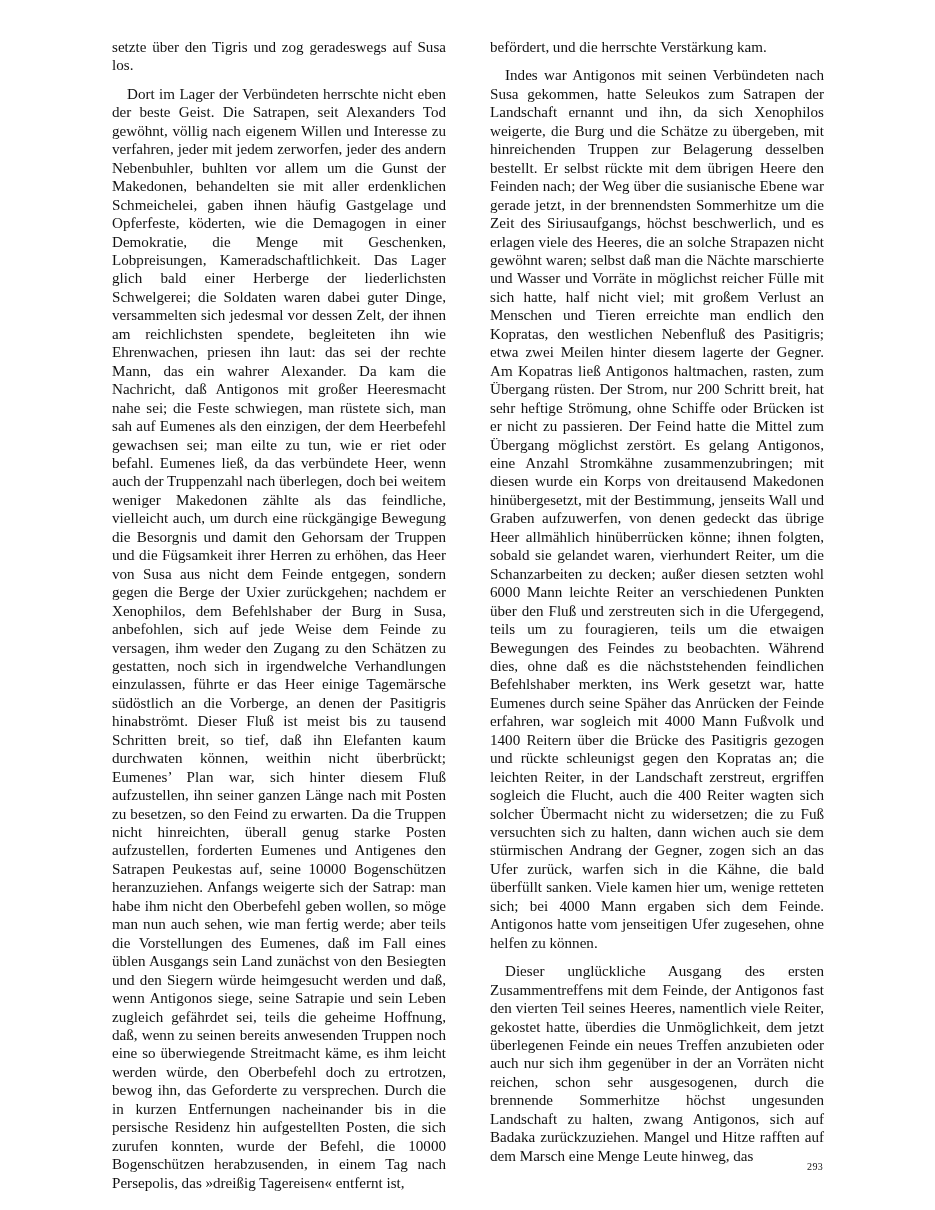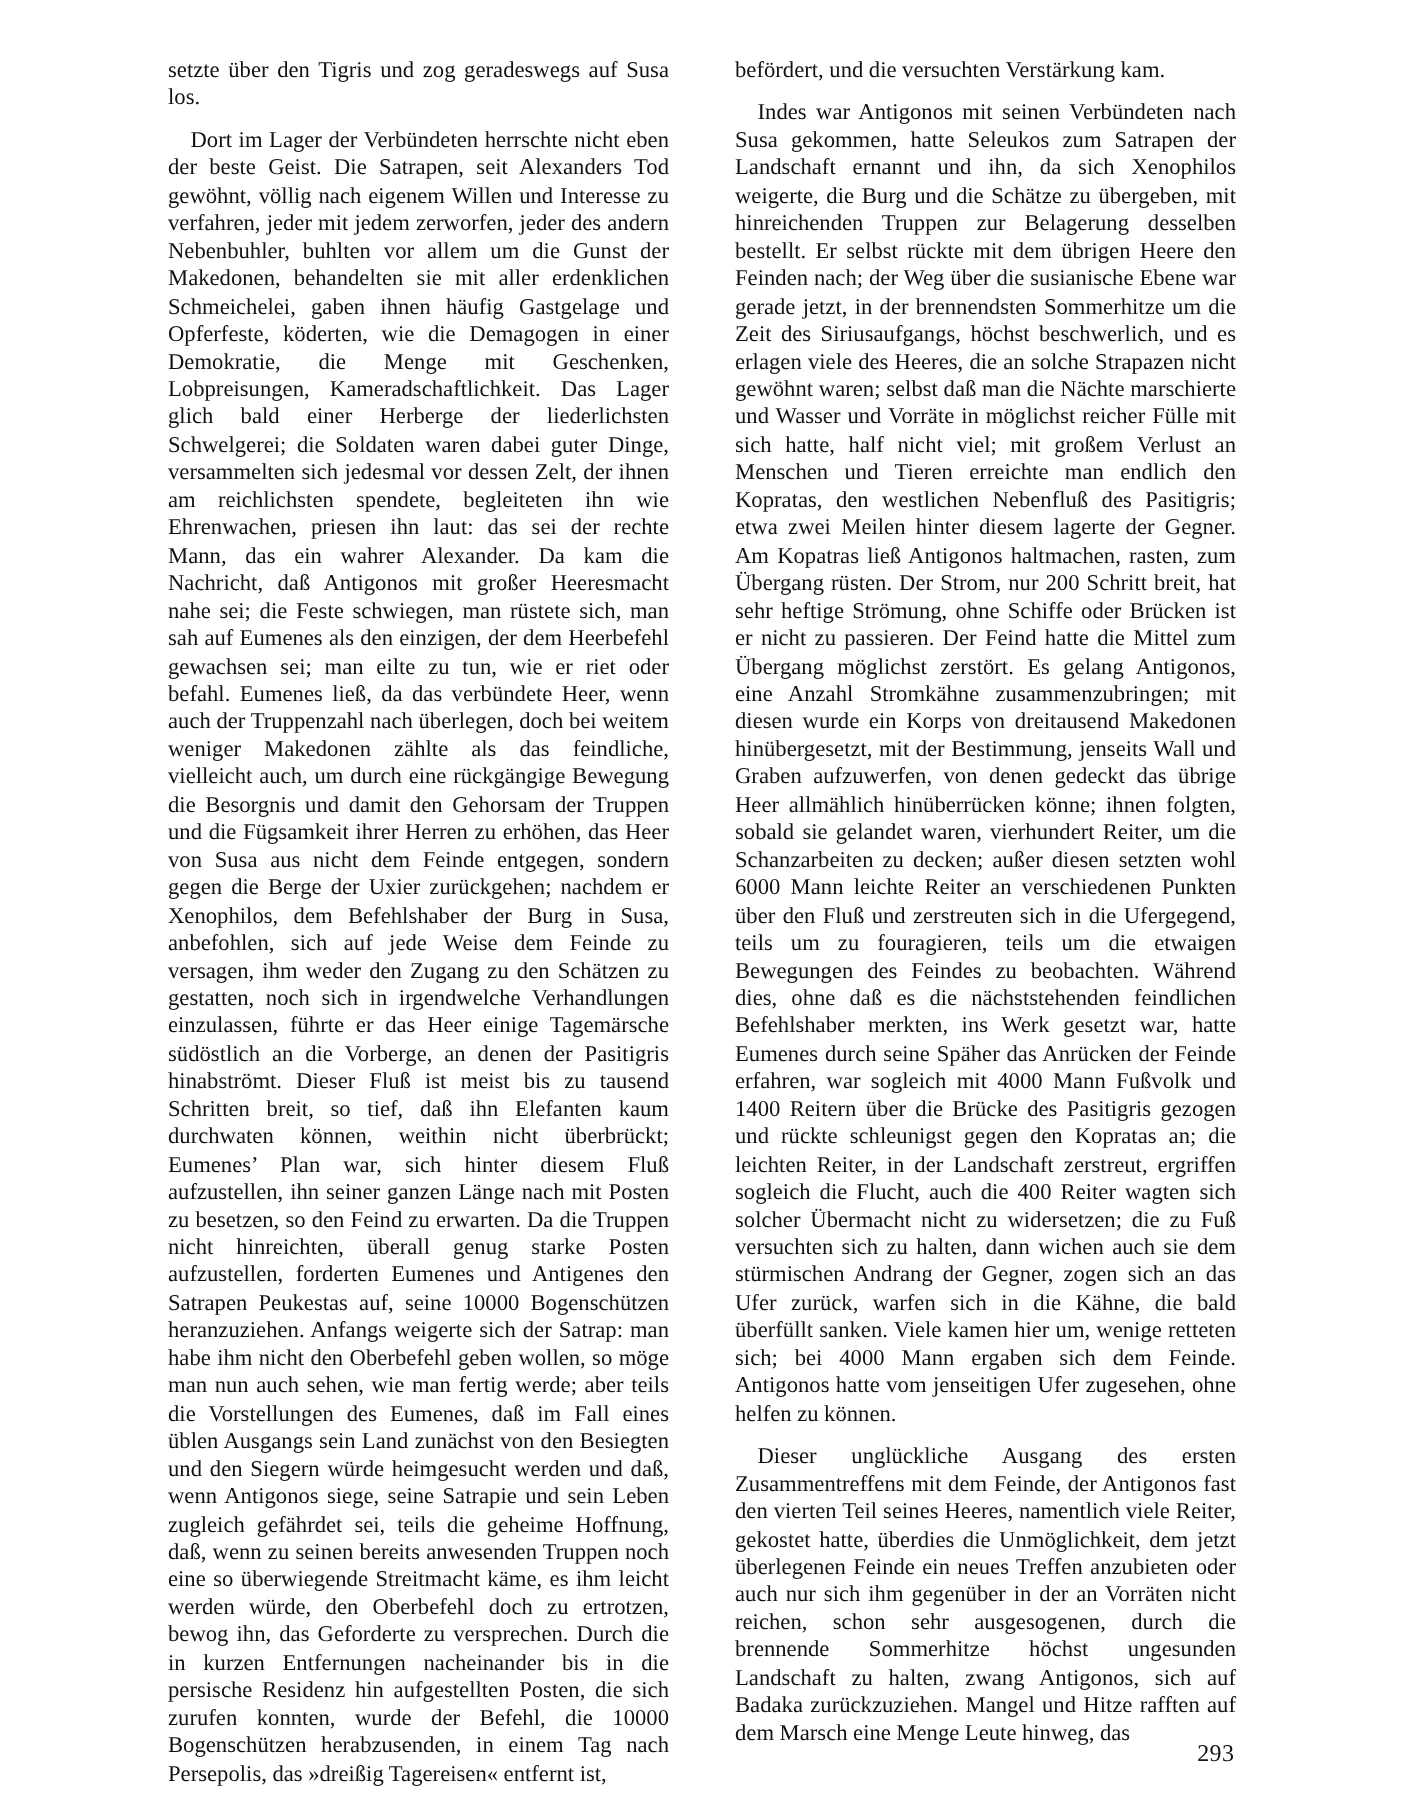--- a/index.html
+++ b/index.html
@@ -63,39 +63,39 @@
   
   .column p {
     text-align-last: left;
   }
 
   .folio {
     position: absolute;
     right: 112px;
     top: 1161px;
     font-family: "Liberation Serif", "DejaVu Serif", serif;
-    font-size: 16px;
+    font-size: 10px;
     color: #111111;
     letter-spacing: 0.3px;
   }
 </style>
 </head>
 <body>
 
 <div class="page">
 
   <div class="text-body">
 
     <div class="column">
       <p>setzte über den Tigris und zog geradeswegs auf Susa los.</p>
       <p class="indent">Dort im Lager der Verbündeten herrschte nicht eben der beste Geist. Die Satrapen, seit Alexanders Tod gewöhnt, völlig nach eigenem Willen und Interesse zu verfahren, jeder mit jedem zerworfen, jeder des andern Nebenbuhler, buhlten vor allem um die Gunst der Makedonen, behandelten sie mit aller erdenklichen Schmeichelei, gaben ihnen häufig Gastgelage und Opferfeste, köderten, wie die Demagogen in einer Demokratie, die Menge mit Geschenken, Lobpreisungen, Kameradschaftlichkeit. Das Lager glich bald einer Herberge der liederlichsten Schwelgerei; die Soldaten waren dabei guter Dinge, versammelten sich jedesmal vor dessen Zelt, der ihnen am reichlichsten spendete, begleiteten ihn wie Ehrenwachen, priesen ihn laut: das sei der rechte Mann, das ein wahrer Alexander. Da kam die Nachricht, daß Antigonos mit großer Heeresmacht nahe sei; die Feste schwiegen, man rüstete sich, man sah auf Eumenes als den einzigen, der dem Heerbefehl gewachsen sei; man eilte zu tun, wie er riet oder befahl. Eumenes ließ, da das verbündete Heer, wenn auch der Truppenzahl nach überlegen, doch bei weitem weniger Makedonen zählte als das feindliche, vielleicht auch, um durch eine rückgängige Bewegung die Besorgnis und damit den Gehorsam der Truppen und die Fügsamkeit ihrer Herren zu erhöhen, das Heer von Susa aus nicht dem Feinde entgegen, sondern gegen die Berge der Uxier zurückgehen; nachdem er Xenophilos, dem Befehlshaber der Burg in Susa, anbefohlen, sich auf jede Weise dem Feinde zu versagen, ihm weder den Zugang zu den Schätzen zu gestatten, noch sich in irgendwelche Verhandlungen einzulassen, führte er das Heer einige Tagemärsche südöstlich an die Vorberge, an denen der Pasitigris hinabströmt. Dieser Fluß ist meist bis zu tausend Schritten breit, so tief, daß ihn Elefanten kaum durchwaten können, weithin nicht überbrückt; Eumenes’ Plan war, sich hinter diesem Fluß aufzustellen, ihn seiner ganzen Länge nach mit Posten zu besetzen, so den Feind zu erwarten. Da die Truppen nicht hinreichten, überall genug starke Posten aufzustellen, forderten Eumenes und Antigenes den Satrapen Peukestas auf, seine 10000 Bogenschützen heranzuziehen. Anfangs weigerte sich der Satrap: man habe ihm nicht den Oberbefehl geben wollen, so möge man nun auch sehen, wie man fertig werde; aber teils die Vorstellungen des Eumenes, daß im Fall eines üblen Ausgangs sein Land zunächst von den Besiegten und den Siegern würde heimgesucht werden und daß, wenn Antigonos siege, seine Satrapie und sein Leben zugleich gefährdet sei, teils die geheime Hoffnung, daß, wenn zu seinen bereits anwesenden Truppen noch eine so überwiegende Streitmacht käme, es ihm leicht werden würde, den Oberbefehl doch zu ertrotzen, bewog ihn, das Geforderte zu versprechen. Durch die in kurzen Entfernungen nacheinander bis in die persische Residenz hin aufgestellten Posten, die sich zurufen konnten, wurde der Befehl, die 10000 Bogenschützen herabzusenden, in einem Tag nach Persepolis, das »dreißig Tagereisen« entfernt ist,</p>
     </div>
 
     <div class="column">
-      <p>befördert, und die versuchten Verstärkung kam.</p>
+      <p>befördert, und die herrschte Verstärkung kam.</p>
       <p class="indent">Indes war Antigonos mit seinen Verbündeten nach Susa gekommen, hatte Seleukos zum Satrapen der Landschaft ernannt und ihn, da sich Xenophilos weigerte, die Burg und die Schätze zu übergeben, mit hinreichenden Truppen zur Belagerung desselben bestellt. Er selbst rückte mit dem übrigen Heere den Feinden nach; der Weg über die susianische Ebene war gerade jetzt, in der brennendsten Sommerhitze um die Zeit des Siriusaufgangs, höchst beschwerlich, und es erlagen viele des Heeres, die an solche Strapazen nicht gewöhnt waren; selbst daß man die Nächte marschierte und Wasser und Vorräte in möglichst reicher Fülle mit sich hatte, half nicht viel; mit großem Verlust an Menschen und Tieren erreichte man endlich den Kopratas, den westlichen Nebenfluß des Pasitigris; etwa zwei Meilen hinter diesem lagerte der Gegner. Am Kopatras ließ Antigonos haltmachen, rasten, zum Übergang rüsten. Der Strom, nur 200 Schritt breit, hat sehr heftige Strömung, ohne Schiffe oder Brücken ist er nicht zu passieren. Der Feind hatte die Mittel zum Übergang möglichst zerstört. Es gelang Antigonos, eine Anzahl Stromkähne zusammenzubringen; mit diesen wurde ein Korps von dreitausend Makedonen hinübergesetzt, mit der Bestimmung, jenseits Wall und Graben aufzuwerfen, von denen gedeckt das übrige Heer allmählich hinüberrücken könne; ihnen folgten, sobald sie gelandet waren, vierhundert Reiter, um die Schanzarbeiten zu decken; außer diesen setzten wohl 6000 Mann leichte Reiter an verschiedenen Punkten über den Fluß und zerstreuten sich in die Ufergegend, teils um zu fouragieren, teils um die etwaigen Bewegungen des Feindes zu beobachten. Während dies, ohne daß es die nächststehenden feindlichen Befehlshaber merkten, ins Werk gesetzt war, hatte Eumenes durch seine Späher das Anrücken der Feinde erfahren, war sogleich mit 4000 Mann Fußvolk und 1400 Reitern über die Brücke des Pasitigris gezogen und rückte schleunigst gegen den Kopratas an; die leichten Reiter, in der Landschaft zerstreut, ergriffen sogleich die Flucht, auch die 400 Reiter wagten sich solcher Übermacht nicht zu widersetzen; die zu Fuß versuchten sich zu halten, dann wichen auch sie dem stürmischen Andrang der Gegner, zogen sich an das Ufer zurück, warfen sich in die Kähne, die bald überfüllt sanken. Viele kamen hier um, wenige retteten sich; bei 4000 Mann ergaben sich dem Feinde. Antigonos hatte vom jenseitigen Ufer zugesehen, ohne helfen zu können.</p>
       <p class="indent">Dieser unglückliche Ausgang des ersten Zusammentreffens mit dem Feinde, der Antigonos fast den vierten Teil seines Heeres, namentlich viele Reiter, gekostet hatte, überdies die Unmöglichkeit, dem jetzt überlegenen Feinde ein neues Treffen anzubieten oder auch nur sich ihm gegenüber in der an Vorräten nicht reichen, schon sehr ausgesogenen, durch die brennende Sommerhitze höchst ungesunden Landschaft zu halten, zwang Antigonos, sich auf Badaka zurückzuziehen. Mangel und Hitze rafften auf dem Marsch eine Menge Leute hinweg, das</p>
     </div>
 
   </div>
 
   <div class="folio">293</div>
 
 </div>
 

